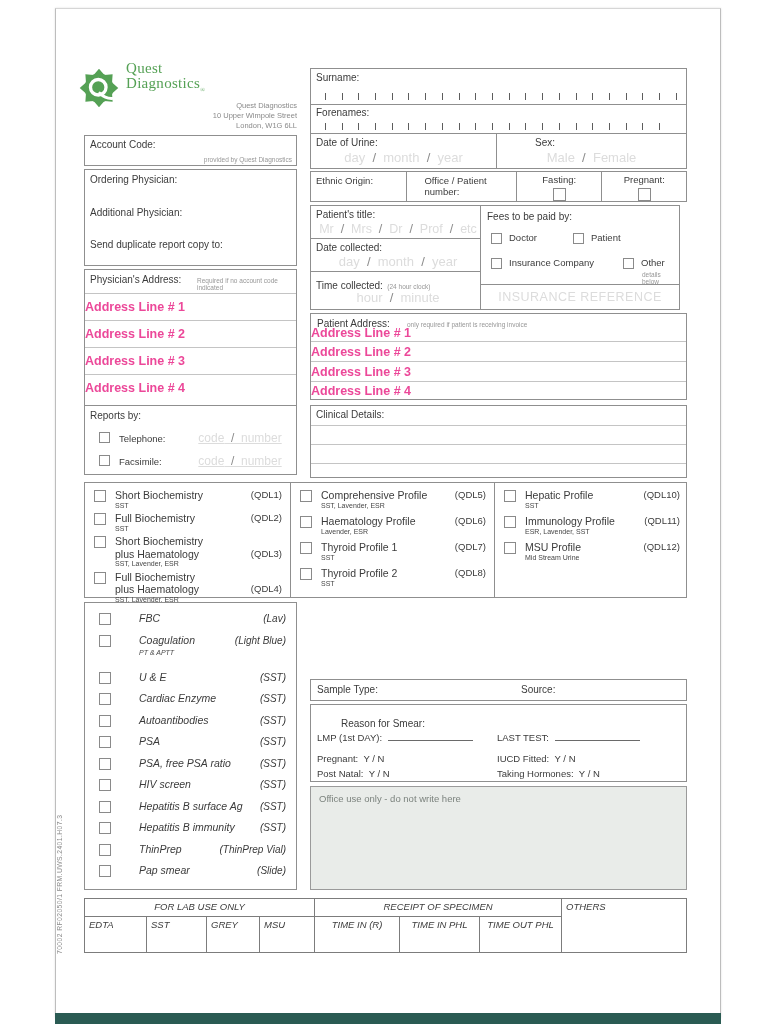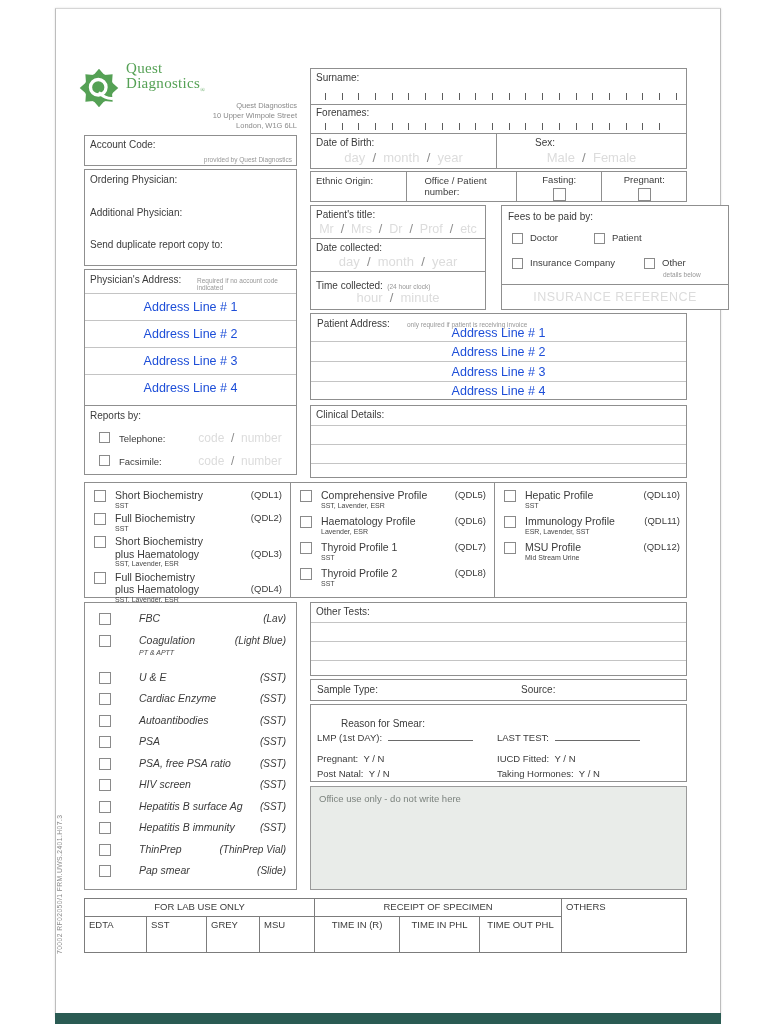--- a/index.html
+++ b/index.html
@@ -4,27 +4,27 @@
 <style>
   html,body{margin:0;padding:0;background:#fff;}
   .canvas{position:relative;width:770px;height:1024px;background:#fff;font-family:"Liberation Sans","DejaVu Sans",sans-serif;color:#3b3b3b;overflow:hidden;}
   .paper{position:absolute;left:55px;top:8px;width:664px;height:1008px;background:#fff;border:1px solid #d6d6d6;border-left-color:#bdbdbd;border-right-color:#bdbdbd;box-shadow:0 0 2px rgba(0,0,0,.12);}
   .bx{position:absolute;border:1px solid #8f8f8f;background:#fff;box-sizing:border-box;}
   .lb{font-size:10px;color:#3b3b3b;}
   .pad{padding:3px 5px;}
   .sm{font-size:6.5px;color:#979797;}
   .cb{display:inline-block;width:11px;height:11px;border:1px solid #8a8a8a;background:#fff;vertical-align:middle;box-sizing:border-box;}
   .cb.lg{width:13px;height:13px;}
-  .ph{color:#dcdcdc;}
+  .ph{color:#dcdcdc;text-decoration:underline;}
   .ph .slash{color:#8c8c8c;}
   .phb{position:absolute;left:0;right:0;text-align:center;font-size:13px;color:#dcdcdc;}
   .phb .slash{color:#8c8c8c;}
   .ticks{position:absolute;height:7px;background:repeating-linear-gradient(90deg,#5d5d5d 0 1px,transparent 1px 16.7px);}
   .rowline{border-top:1px solid #c4c4c4;}
-  .addr-row{position:relative;text-align:center;color:#1d4ed8;font-size:12.5px;box-sizing:border-box;}
+  .addr-row{position:relative;text-align:left;color:#ec4899;font-size:12.5px;box-sizing:border-box;font-weight:bold;}
   .logo-text{position:absolute;left:126px;top:61px;font-family:"Liberation Serif","DejaVu Serif",serif;font-size:15px;line-height:15px;letter-spacing:.3px;}
   .org{position:absolute;left:150px;top:101px;width:147px;text-align:right;font-size:7.5px;line-height:10px;color:#8a8a8a;}
   .fee-item{position:absolute;font-size:9.5px;white-space:nowrap;}
   .fee-item .cb{margin-right:7px;}
   
   .pcol{position:absolute;top:0;bottom:0;box-sizing:border-box;padding:6px 8px 0 9px;}
   .p-item{position:relative;padding-left:21px;margin-bottom:2px;}
   .p-item .cb{position:absolute;left:0;top:1px;width:12px;height:12px;}
   .p-line{display:flex;justify-content:space-between;font-size:10.5px;line-height:12.5px;}
   .p-code{font-size:9.5px;color:#3b3b3b;}
@@ -34,21 +34,21 @@
   .t-item{position:relative;display:block;padding-left:41px;margin-bottom:8.5px;font-style:italic;}
   .t-item .cb{position:absolute;left:1px;top:1px;width:12px;height:12px;}
   .t-row{display:flex;justify-content:space-between;font-size:10.5px;line-height:13px;}
   .t-tube{font-size:10px;color:#3b3b3b;margin-left:4px;white-space:nowrap;}
   .t-sub{font-size:7px;color:#464646;line-height:9px;margin-top:1px;}
   .t-item.gap{margin-top:14px;}
   
   .uline{display:inline-block;width:85px;border-bottom:1px solid #6a6a6a;height:9px;vertical-align:baseline;margin-left:6px;}
   .sm-txt{font-size:9.5px;}
   
-  table.lab{border-collapse:collapse;width:100%;height:100%;table-layout:fixed;}
+  table.lab{border-collapse:collapse;width:100%;height:100%;table-layout:fixed;font-style:italic;}
   table.lab td{border:1px solid #7c7c7c;font-size:9.5px;vertical-align:top;padding:2px 4px;color:#3b3b3b;}
   table.lab td.hd{text-align:center;padding:2px 0;}
   table.lab td.ctr{text-align:center;}
   .vcode{position:absolute;left:56px;top:778px;width:13px;height:176px;writing-mode:vertical-rl;transform:rotate(180deg);font-size:6.8px;color:#8a8a8a;white-space:nowrap;letter-spacing:.4px;}
   .slash{color:#8c8c8c;}
 </style>
 </head>
 <body>
 
 <div class="canvas">
@@ -105,21 +105,21 @@
   <div class="bx" style="left:310px;top:104px;width:377px;height:30px;">
     <div class="lb" style="padding:2px 5px;">Forenames:</div>
     <div class="ticks" style="left:14px;bottom:3px;width:336px;"></div>
   </div>
   <div class="bx" style="left:310px;top:68px;width:377px;height:37px;">
     <div class="lb pad">Surname:</div>
     <div class="ticks" style="left:14px;bottom:4px;width:352px;"></div>
   </div>
 
   <div class="bx" style="left:310px;top:133px;width:187px;height:36px;">
-    <div class="lb pad">Date of Birth:</div>
+    <div class="lb pad">Date of Urine:</div>
     <div class="phb" style="bottom:3px;"><span>day</span><span class="slash">&nbsp;&nbsp;/&nbsp;&nbsp;</span><span>month</span><span class="slash">&nbsp;&nbsp;/&nbsp;&nbsp;</span><span>year</span></div>
   </div>
   <div class="bx" style="left:496px;top:133px;width:191px;height:36px;">
     <div class="lb" style="padding:3px 5px 0 38px;">Sex:</div>
     <div class="phb" style="bottom:3px;"><span>Male</span><span class="slash">&nbsp;&nbsp;/&nbsp;&nbsp;</span><span>Female</span></div>
   </div>
 
   <div class="bx" style="left:310px;top:171px;width:377px;height:31px;display:flex;">
     <div style="width:97px;border-right:1px solid #8f8f8f;box-sizing:border-box;">
       <div class="lb pad" style="font-size:9.5px;">Ethnic Origin:</div>
@@ -144,21 +144,21 @@
   <div class="bx" style="left:310px;top:238px;width:176px;height:34px;">
     <div class="lb pad">Date collected:</div>
     <div class="phb" style="bottom:2px;"><span>day</span><span class="slash">&nbsp;&nbsp;/&nbsp;&nbsp;</span><span>month</span><span class="slash">&nbsp;&nbsp;/&nbsp;&nbsp;</span><span>year</span></div>
   </div>
   <div class="bx" style="left:310px;top:271px;width:176px;height:39px;">
     <div class="pad"><span class="lb">Time collected:</span>
     <span class="sm">(24 hour clock)</span></div>
     <div class="phb" style="bottom:4px;"><span>hour</span><span class="slash">&nbsp;&nbsp;/&nbsp;&nbsp;</span><span>minute</span></div>
   </div>
 
-  <div class="bx" style="left:501px;top:205px;width:228px;height:105px;">
+  <div class="bx" style="left:480px;top:205px;width:200px;height:105px;">
     <div class="lb" style="position:absolute;left:6px;top:5px;">Fees to be paid by:</div>
     <div class="fee-item" style="left:10px;top:26px;"><span class="cb"></span><span>Doctor</span></div>
     <div class="fee-item" style="left:92px;top:26px;"><span class="cb"></span><span>Patient</span></div>
     <div class="fee-item" style="left:10px;top:51px;"><span class="cb"></span><span>Insurance Company</span></div>
     <div class="fee-item" style="left:142px;top:51px;"><span class="cb"></span><span>Other</span></div>
     <div class="sm" style="position:absolute;left:161px;top:65px;">details below</div>
     <div style="position:absolute;left:0;right:0;top:78px;border-top:1px solid #8f8f8f;"></div>
     <div class="phb" style="top:84px;font-size:12.5px;letter-spacing:.5px;">INSURANCE REFERENCE</div>
   </div>
 
@@ -410,26 +410,20 @@
         <span class="cb"></span>
         <div class="t-row">
           <span>Pap smear</span>
           <span class="t-tube">(Slide)</span>
         </div>
 
       </div>
 
   </div>
 
-  <div class="bx" style="left:310px;top:602px;width:377px;height:74px;">
-    <div class="lb pad" style="height:13px;">Other Tests:</div>
-    <div class="rowline" style="height:18px;"></div>
-    <div class="rowline" style="height:18px;"></div>
-    <div class="rowline" style="height:17px;"></div>
-  </div>
 
   <div class="bx" style="left:310px;top:679px;width:377px;height:22px;">
     <span class="lb" style="position:absolute;left:6px;top:4px;">Sample Type:</span>
     <span class="lb" style="position:absolute;left:210px;top:4px;">Source:</span>
   </div>
 
   <div class="bx" style="left:310px;top:704px;width:377px;height:78px;">
     <div class="lb" style="position:absolute;left:6px;top:13px;padding-left:24px;">Reason for Smear:</div>
     <div class="sm-txt" style="position:absolute;left:6px;top:26px;"><span>LMP (1st DAY):</span><span class="uline"></span></div>
     <div class="sm-txt" style="position:absolute;left:186px;top:26px;"><span>LAST TEST:</span><span class="uline"></span></div>

